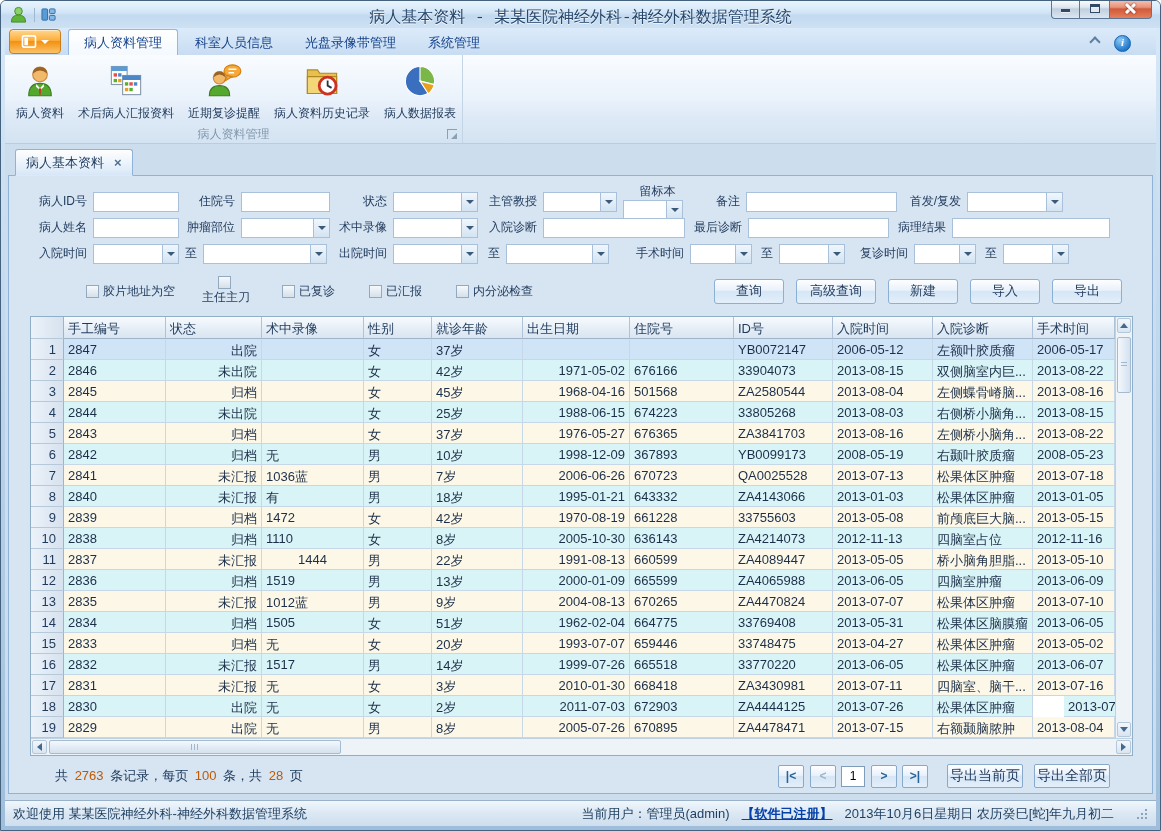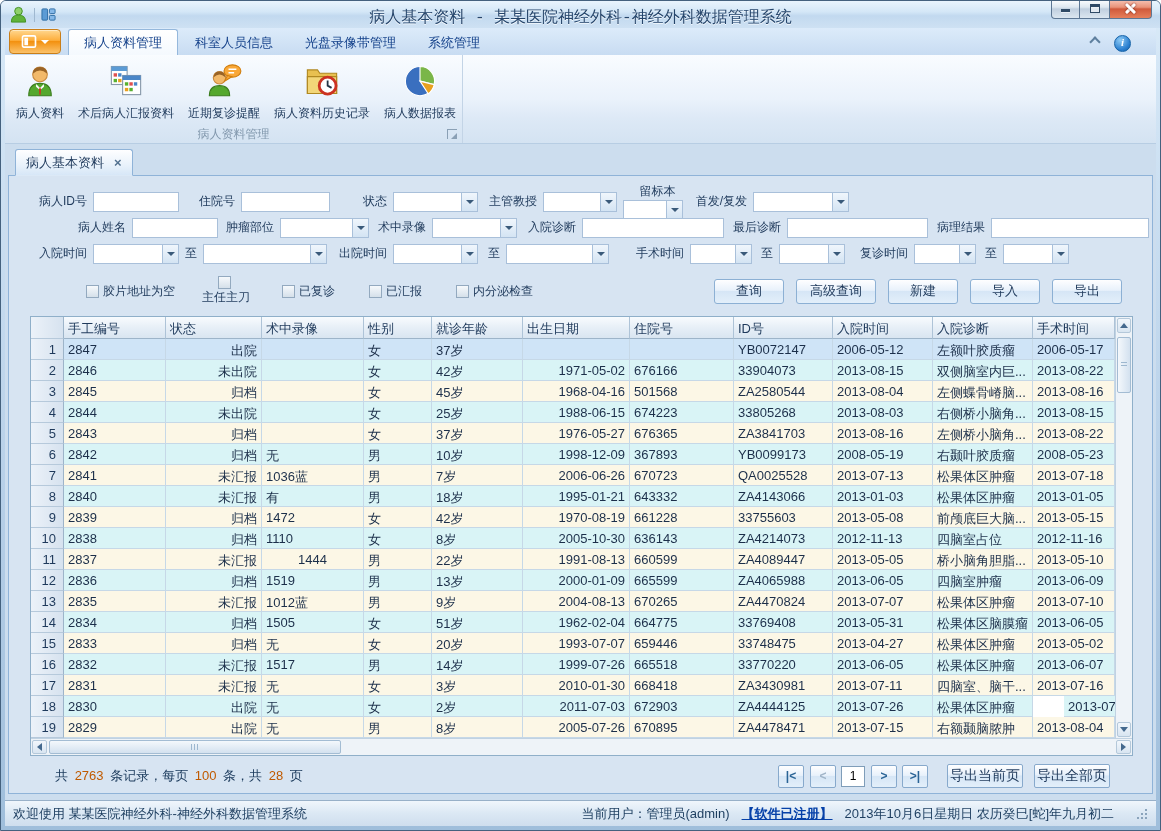--- a/index.html
+++ b/index.html
@@ -289,32 +289,36 @@
             </span>
           </span>
           <span class="fitem" style="margin-left: 6px; flex-direction: column;">
             <span class="flabel" style="width: 51px;">留标本</span>
             <span class="combo" style="width: 60px;">
               <span class="ca">
                 <span class="tri-dn"></span>
               </span>
             </span>
           </span>
+          <span class="fitem" style="margin-left: 8px;">
+            <span class="flabel" style="width: 49px;">备注</span>
+            <input class="ftext" style="width: 151px;">
+          </span>
           <span class="fitem" style="margin-left: 4px;">
             <span class="flabel" style="width: 60px;">首发/复发</span>
             <span class="combo" style="width: 96px;">
               <span class="ca">
                 <span class="tri-dn"></span>
               </span>
             </span>
           </span>
         </div>
       <div class="frow">
           <span class="fitem" style="margin-left: 25px;">
-            <span class="flabel" style="width: 53px; margin-left: 39px;">病人姓名</span>
+            <span class="flabel" style="width: 53px;">病人姓名</span>
             <input class="ftext" style="width: 86px;">
           </span>
           <span class="fitem" style="margin-left: 3px;">
             <span class="flabel" style="width: 53px;">肿瘤部位</span>
             <span class="combo" style="width: 89px;">
               <span class="ca">
                 <span class="tri-dn"></span>
               </span>
             </span>
           </span>

